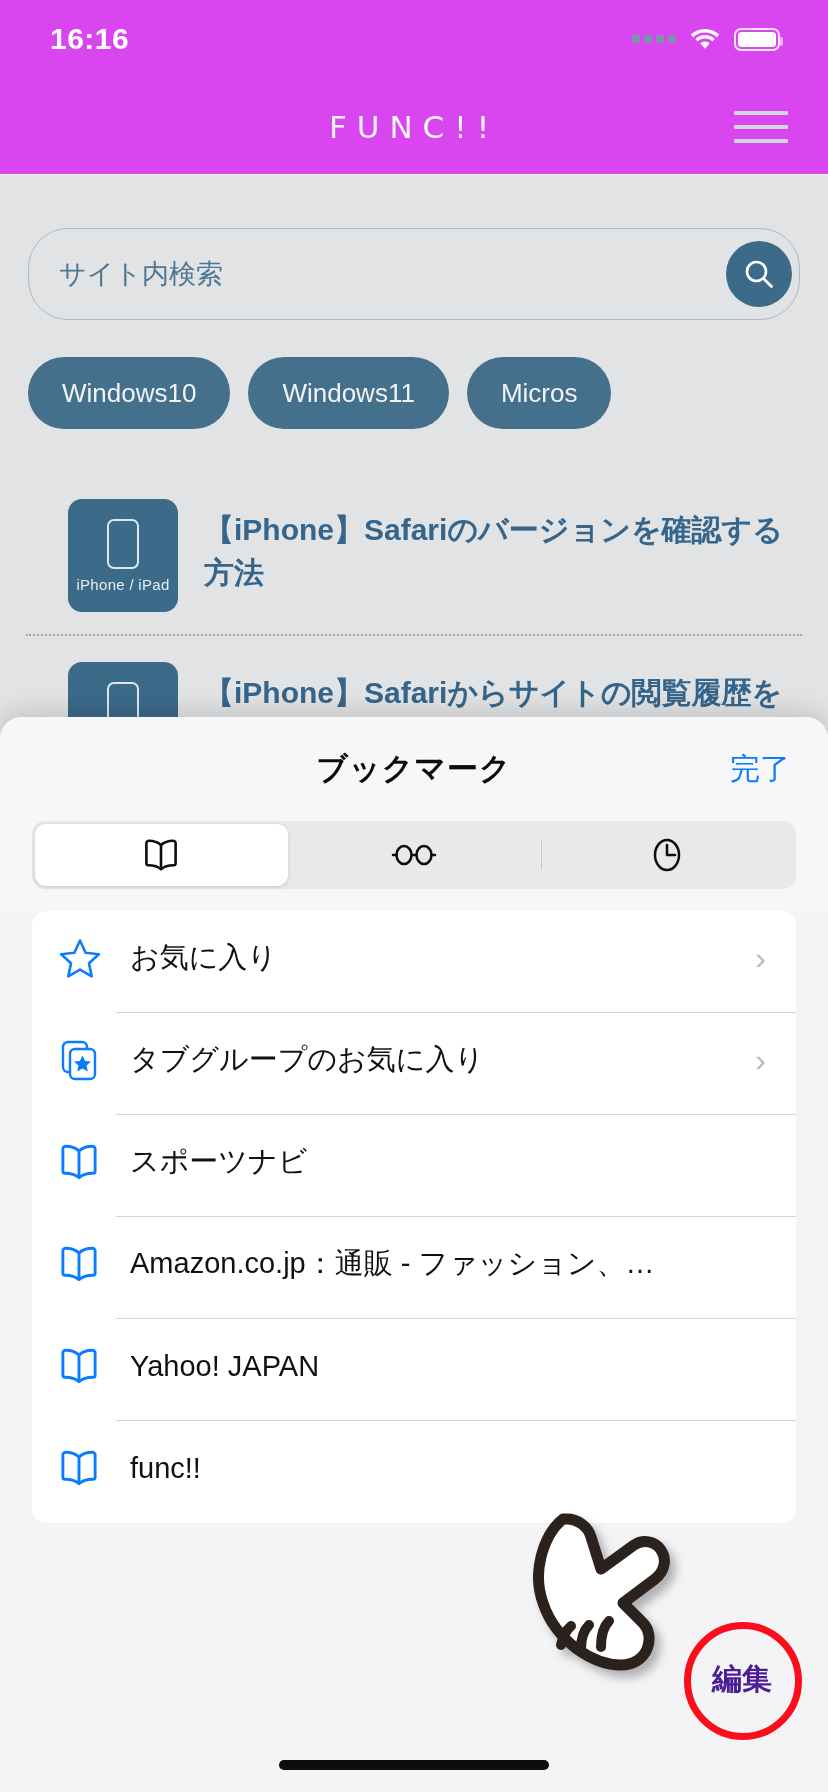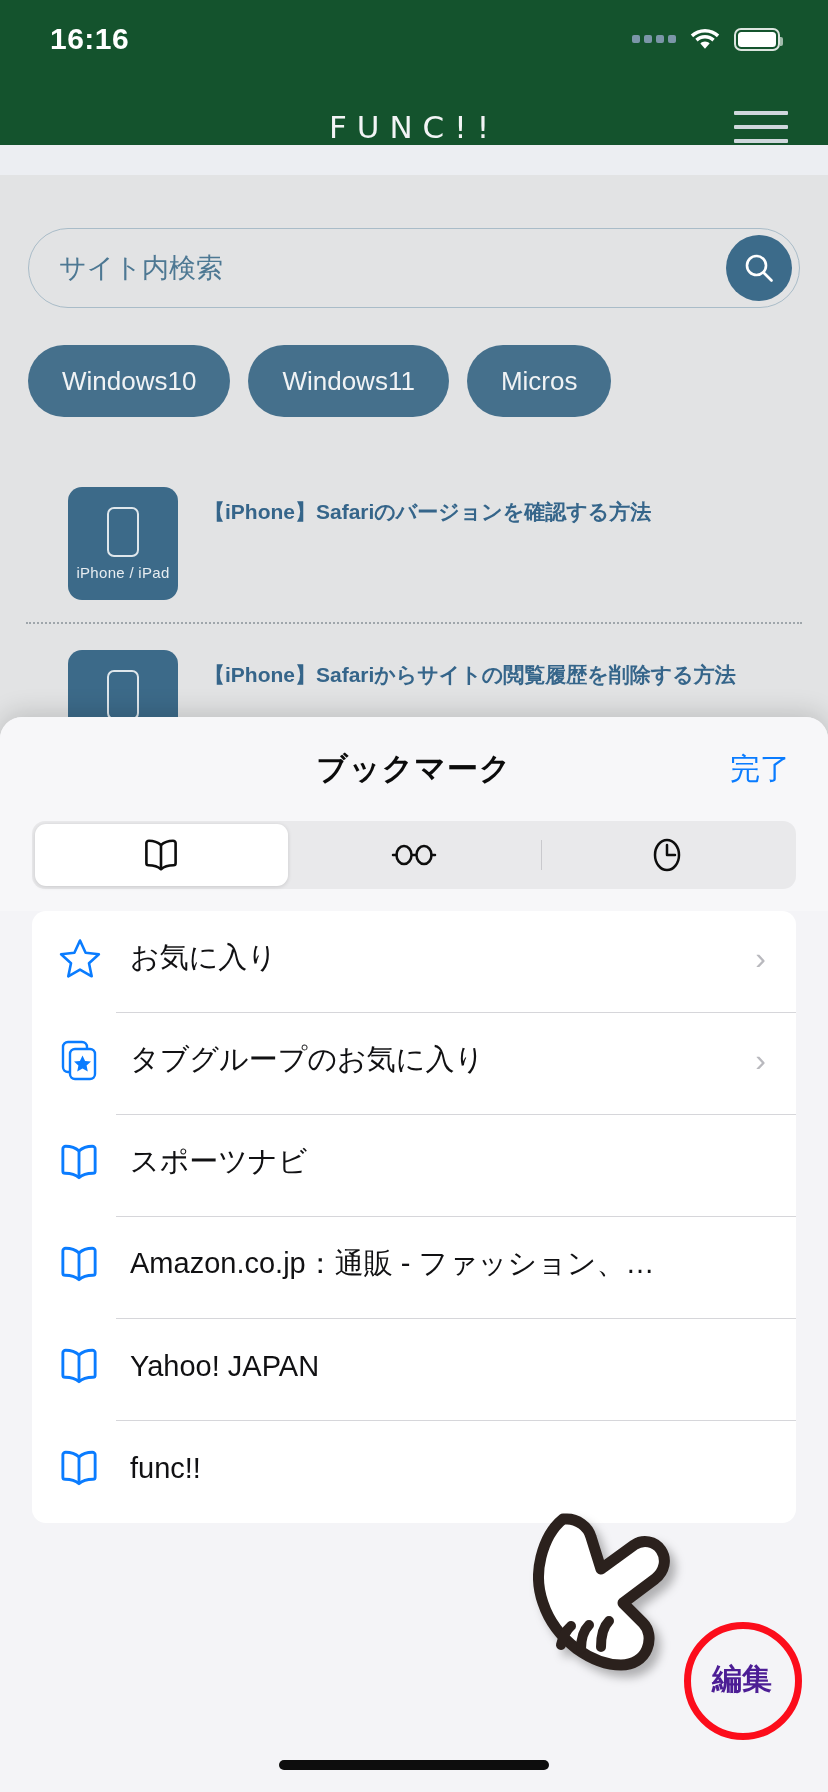--- a/index.html
+++ b/index.html
@@ -6,22 +6,22 @@
   html, body {
     width: 828px; height: 1792px;
     font-family: "Liberation Sans", "DejaVu Sans", sans-serif;
     overflow: hidden;
     background: #eceef2;
   }
   #screen { position: relative; width: 828px; height: 1792px; overflow: hidden; }
 
   
   .site-header {
-    position: absolute; top: 0; left: 0; width: 828px; height: 145px;
-    background: #14532d;
+    position: absolute; top: 0; left: 0; width: 828px; height: 174px;
+    background: #d946ef;
   }
   .statusbar {
     position: absolute; top: 0; left: 0; width: 828px; height: 78px;
     display: flex; align-items: center; justify-content: space-between;
     padding: 0 48px 0 50px;
   }
   .status-time {
     color: #ffffff; font-size: 30px; font-weight: 600; letter-spacing: 0.5px;
   }
   .status-right { display: flex; align-items: center; gap: 13px; }
@@ -51,21 +51,21 @@
     width: 54px; display: flex; flex-direction: column; gap: 10px;
   }
   .hamburger span { display: block; height: 4px; background: #cfd7dc; border-radius: 1px; }
 
   .site-body {
     position: absolute; top: 175px; left: 0; width: 828px; height: 1617px;
     background: #e2e3e4;
   }
   .searchwrap { padding: 53px 28px 0 28px; }
   .searchbox {
-    position: relative; height: 80px; border: 1.5px solid #a9bcc8;
+    position: relative; height: 92px; border: 1.5px solid #a9bcc8;
     border-radius: 40px; background: transparent; display: flex; align-items: center; justify-content: center;
   }
   .searchbox input {
     flex: 1; border: 0; outline: 0; background: transparent;
     font-size: 27px; color: #3f6b86; padding: 0 100px 0 30px;
     font-family: "Liberation Sans", sans-serif;
   }
   .searchbox input::placeholder { color: #4d7893; }
   .search-btn {
     position: absolute; right: 7px; top: 50%; transform: translateY(-50%);
@@ -88,21 +88,21 @@
   .thumb {
     flex: 0 0 auto; width: 110px; height: 113px; border-radius: 14px;
     background: #3c6a89; display: flex; flex-direction: column;
     align-items: center; justify-content: center; gap: 7px; margin-left: 44px;
   }
   .phone-glyph {
     width: 32px; height: 50px; border: 2px solid #dfe7ec; border-radius: 7px;
   }
   .thumb-label { color: #e7edf1; font-size: 15px; letter-spacing: .3px; }
   .art-title {
-    color: #35658a; font-size: 21px; line-height: 1.42; font-weight: 600;
+    color: #35658a; font-size: 30px; line-height: 1.42; font-weight: 600;
     padding-top: 10px;
   }
   .dashed { border-top: 2.5px dotted #9fa6ab; margin: 0 2px 26px 2px; height: 0; }
 
   
   .sheet {
     position: absolute; left: 0; bottom: 0; width: 828px; height: 1075px;
     background: #f4f4f7; border-radius: 22px 22px 0 0; overflow: hidden;
     box-shadow: 0 -4px 26px rgba(0,0,0,.16);
   }

